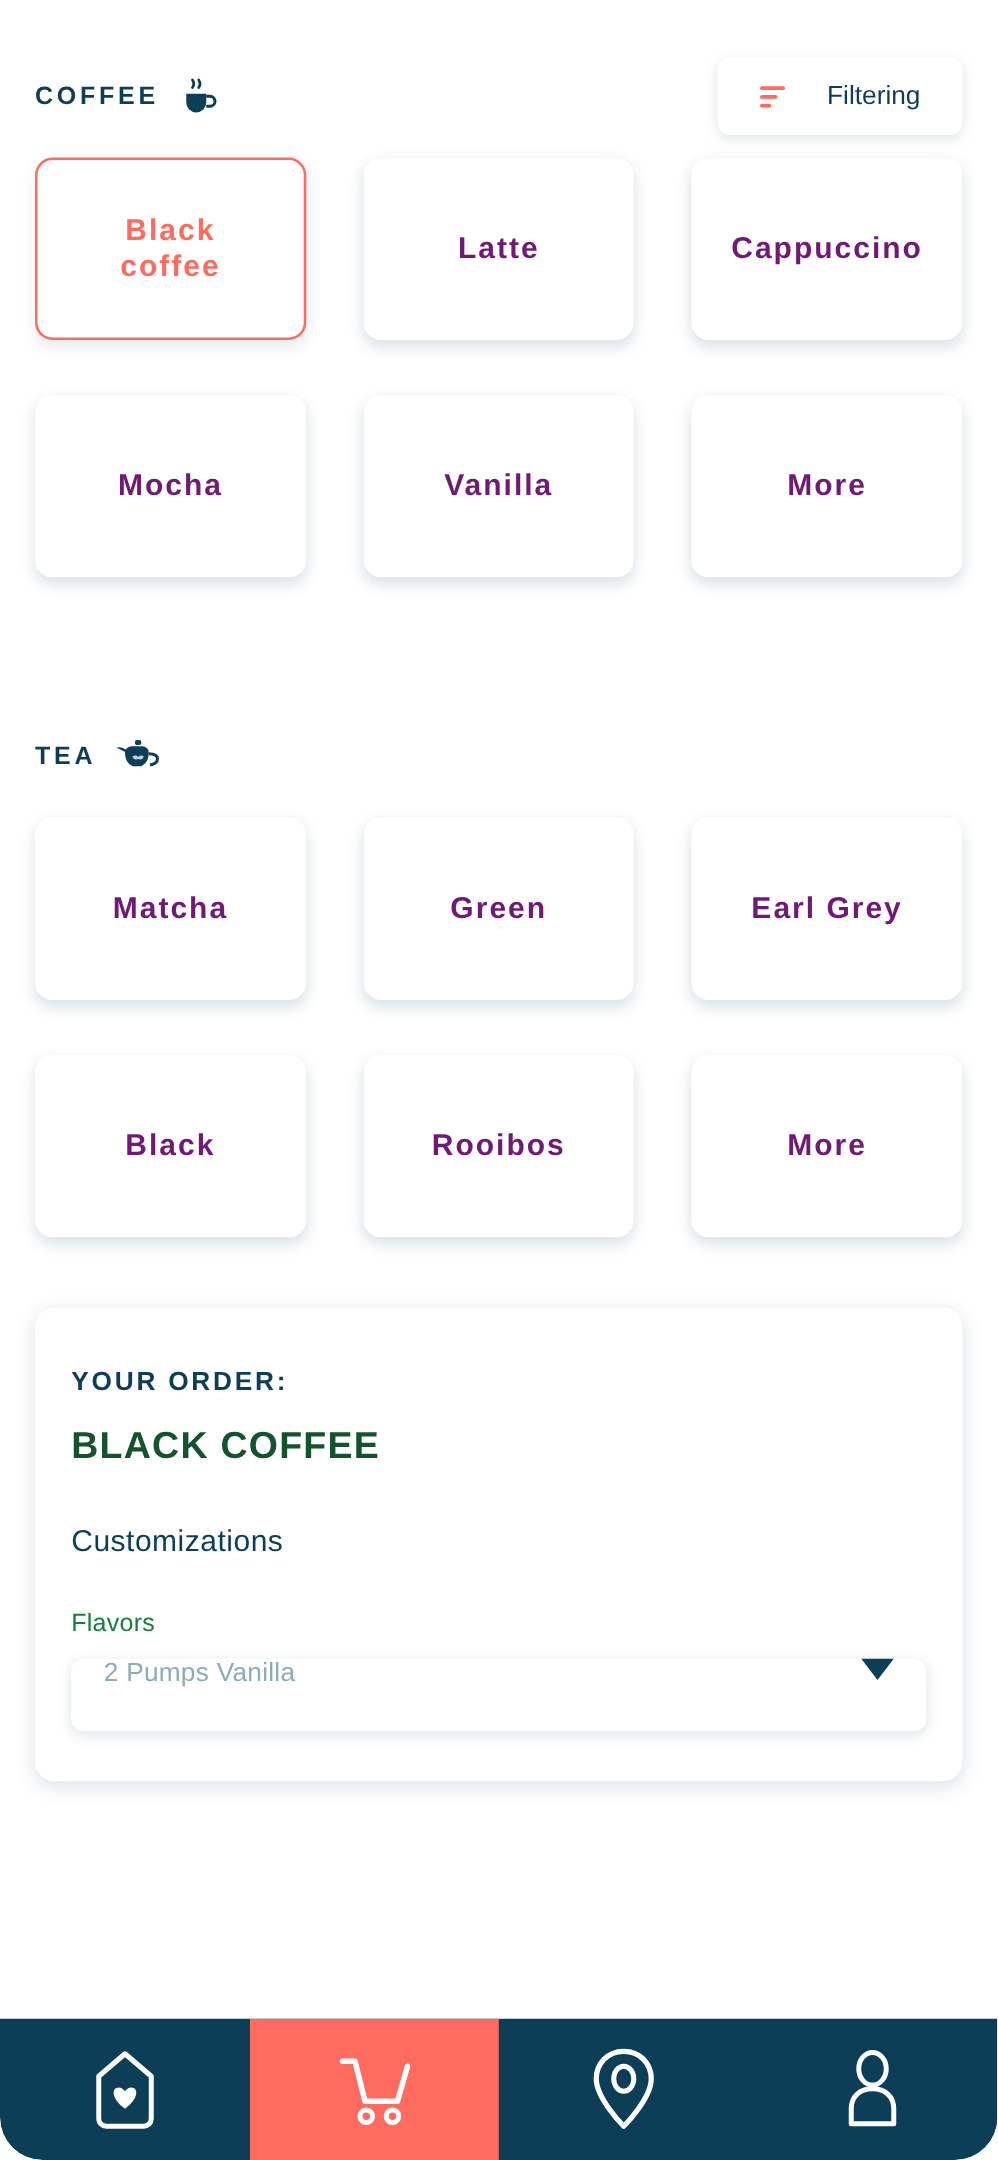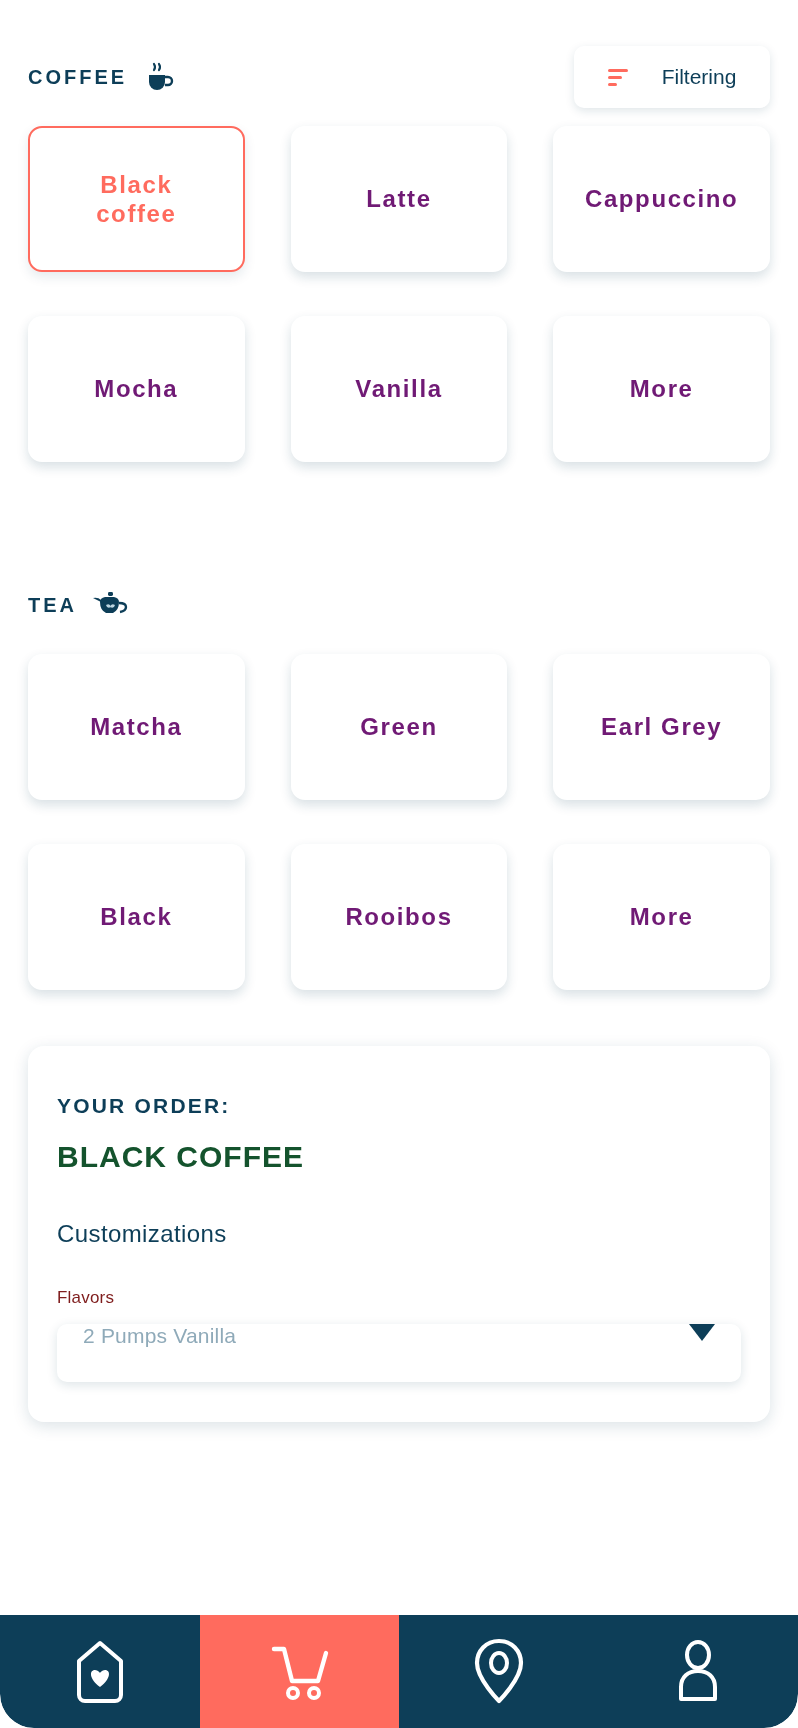--- a/index.html
+++ b/index.html
@@ -129,22 +129,22 @@
     color:#14532d;
     margin-top:22px;
   }
   .cust-title {
     font-size:24px;
     color:#0D3E58;
     margin-top:46px;
     letter-spacing:0.4px;
   }
   .field-label {
-    font-size:17px;
-    color:#7f1d1d;
+    font-size:20px;
+    color:#15803d;
     margin-top:40px;
     letter-spacing:0.2px;
   }
   .select-box {
     margin-top:16px;
     height:58px;
     background:#ffffff;
     border-radius:10px;
     box-shadow:0 3px 11px rgba(13,62,88,0.14);
     display:flex; align-items:flex-start;

